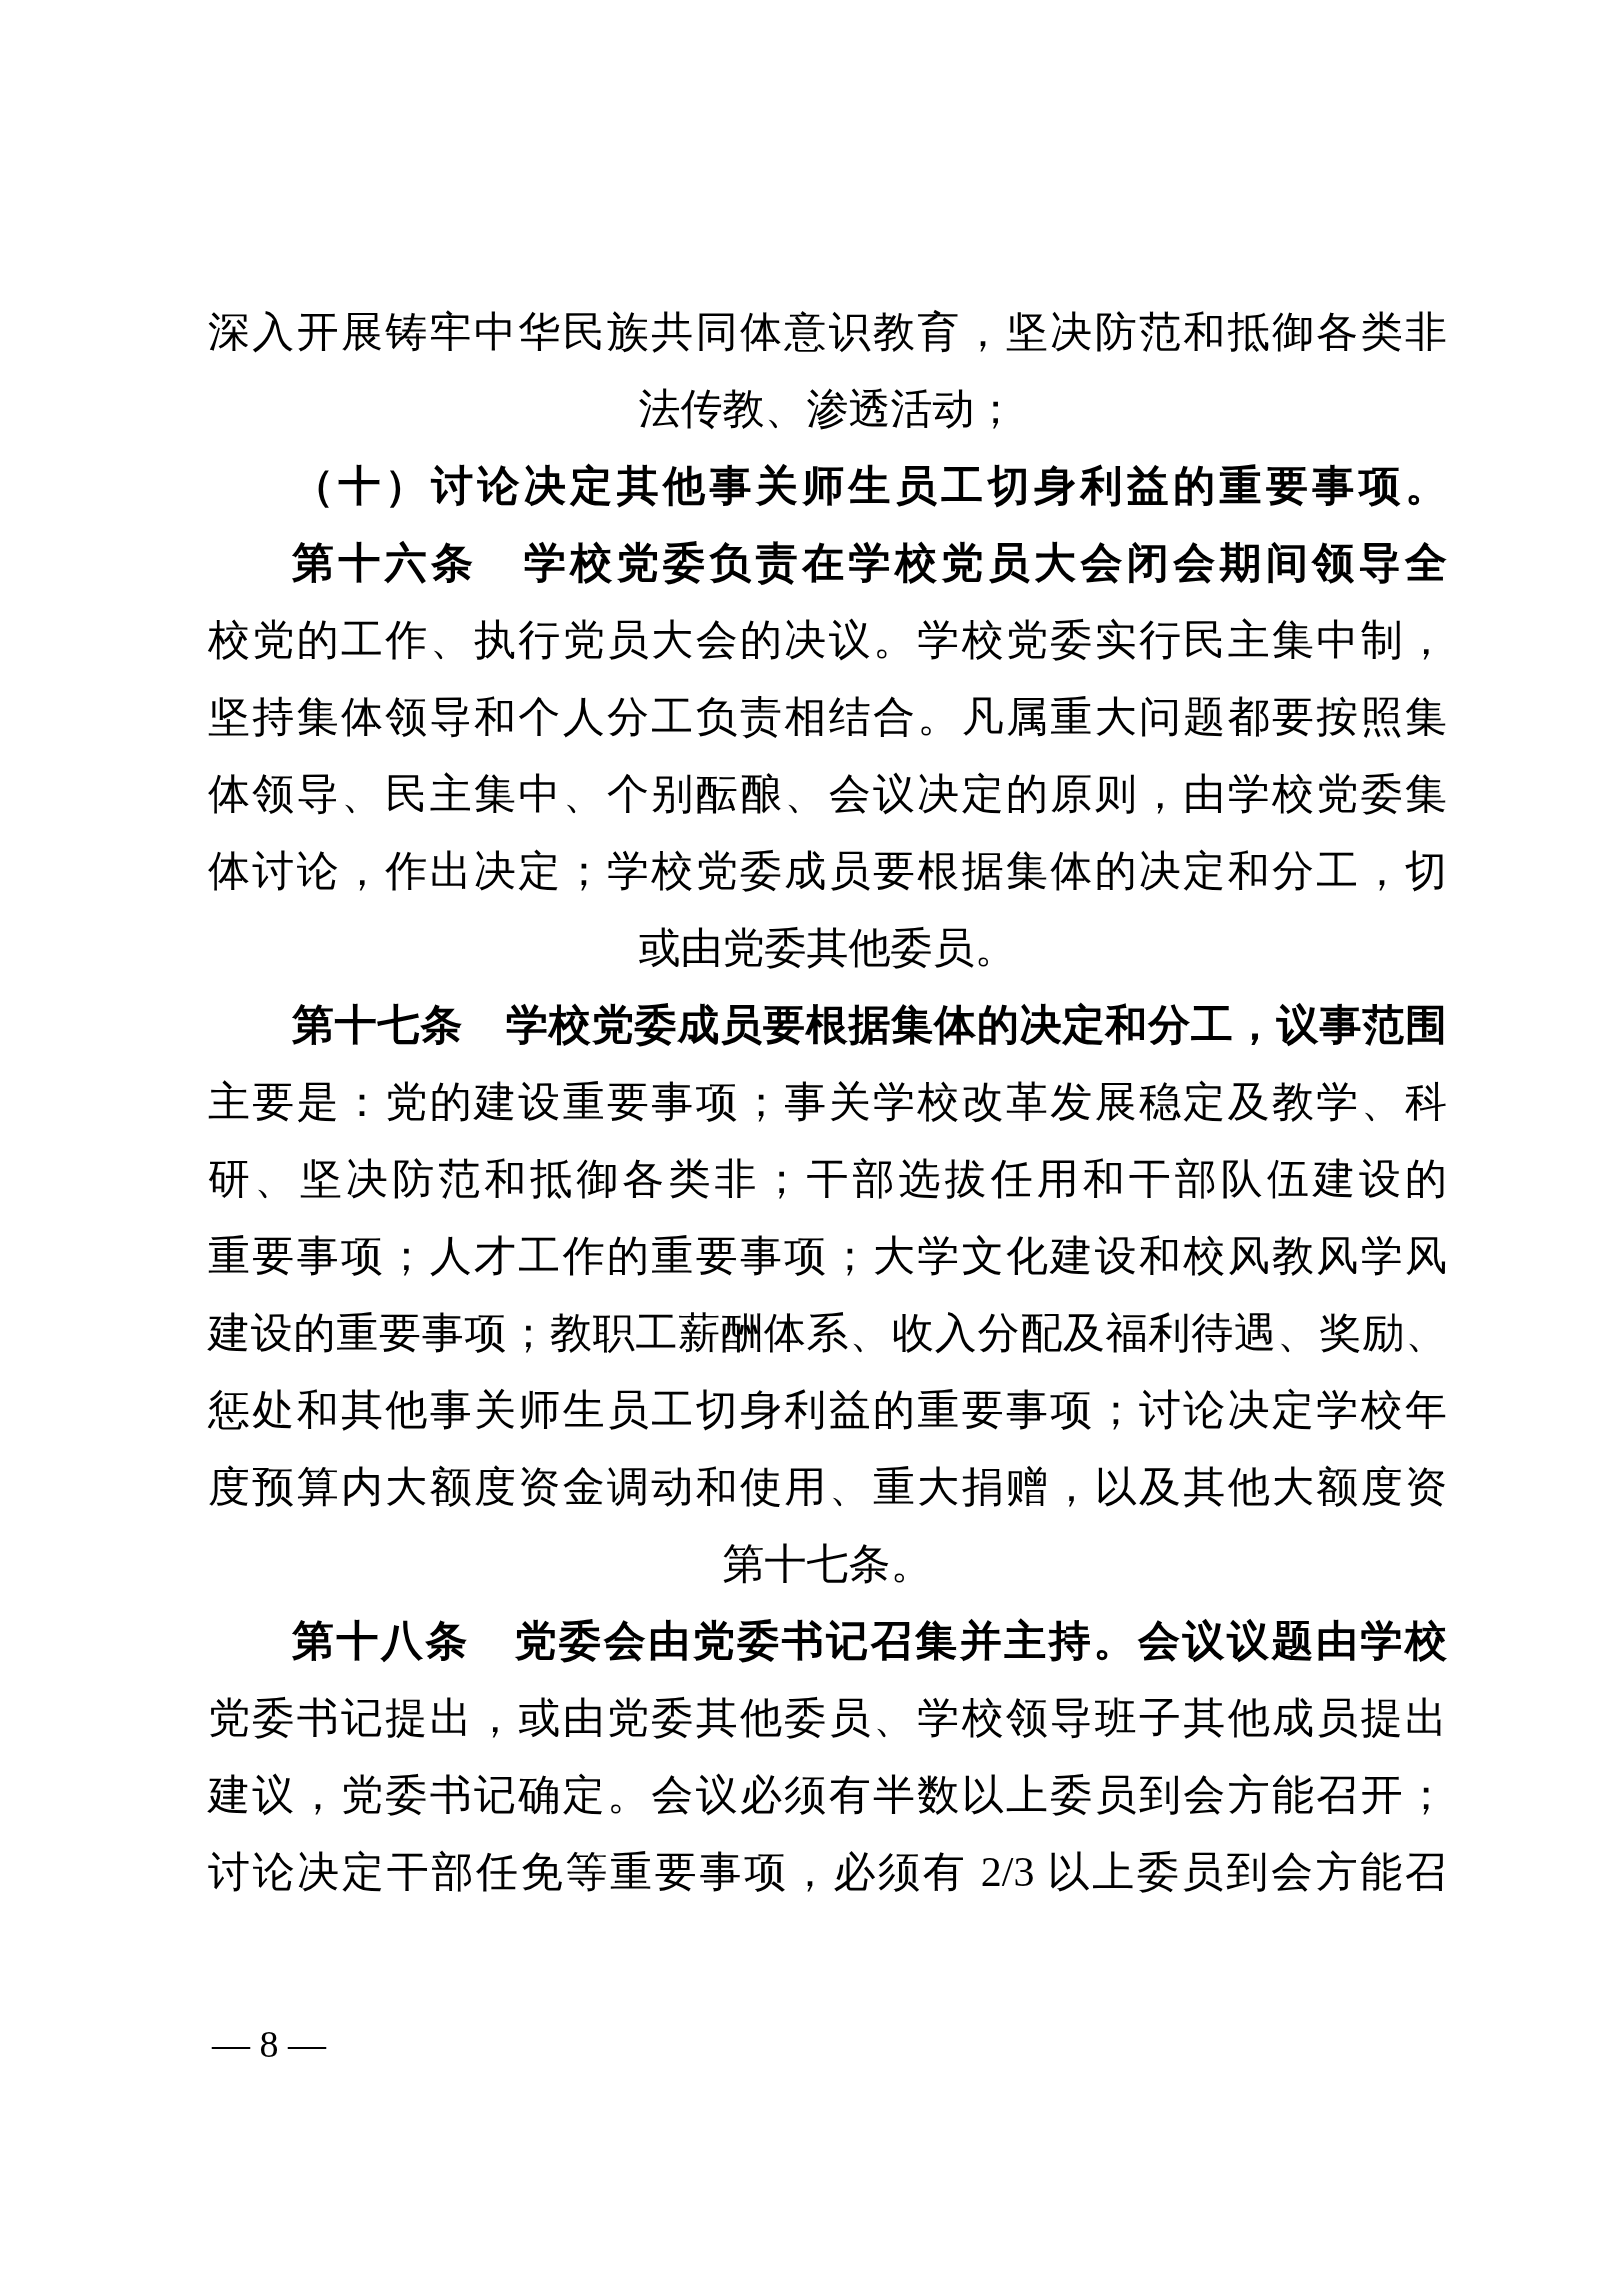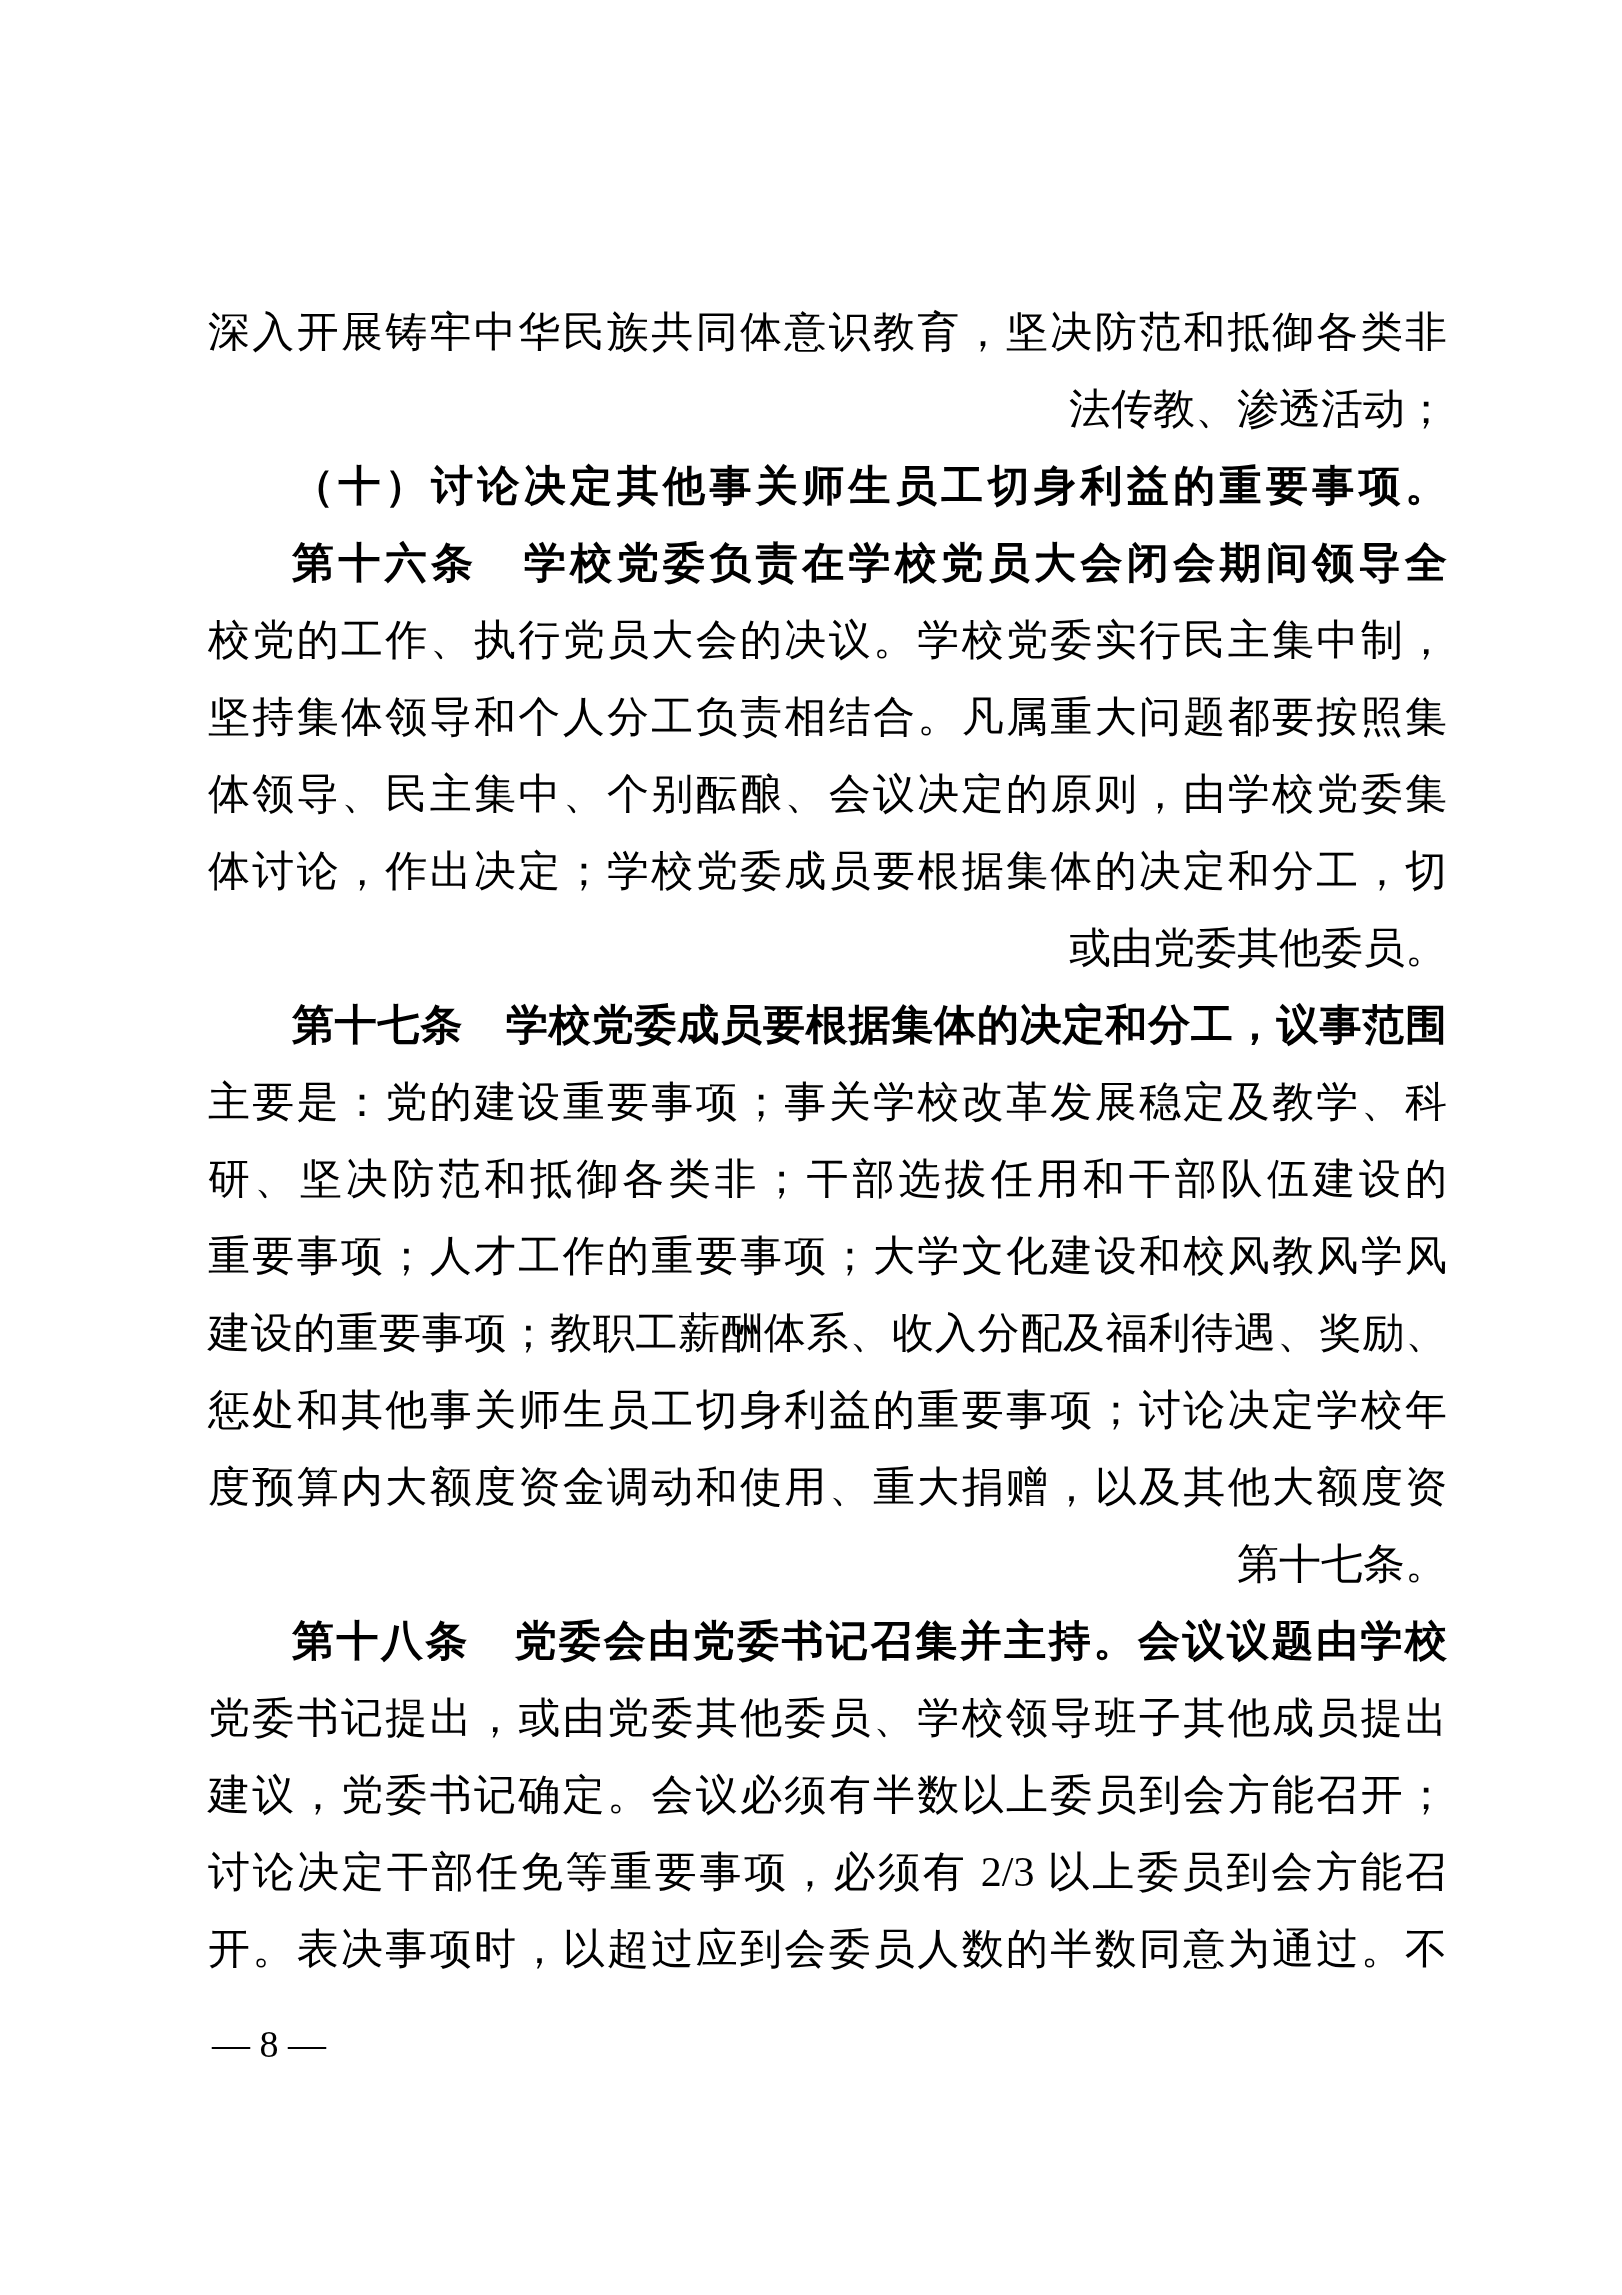--- a/index.html
+++ b/index.html
@@ -26,21 +26,21 @@
     .text-area {
       position: absolute;
       left: 192px;
       top: 294px;
       width: 1239px;
     }
     .line {
       font-size: 42px;
       height: 77px;
       line-height: 77px;
-      text-align: right;
+      text-align: center;
       letter-spacing: 0;
     }
     .line.indent {
       text-indent: 2em;
       font-weight: bold;
     }
     .line.justified {
       text-align: justify;
       text-align-last: justify;
       -moz-text-align-last: justify;
@@ -73,17 +73,16 @@
       <div class="line justified">研、坚决防范和抵御各类非；干部选拔任用和干部队伍建设的</div>
       <div class="line justified">重要事项；人才工作的重要事项；大学文化建设和校风教风学风</div>
       <div class="line justified">建设的重要事项；教职工薪酬体系、收入分配及福利待遇、奖励、</div>
       <div class="line justified">惩处和其他事关师生员工切身利益的重要事项；讨论决定学校年</div>
       <div class="line justified">度预算内大额度资金调动和使用、重大捐赠，以及其他大额度资</div>
       <div class="line">第十七条。</div>
       <div class="line indent justified">第十八条　党委会由党委书记召集并主持。会议议题由学校</div>
       <div class="line justified">党委书记提出，或由党委其他委员、学校领导班子其他成员提出</div>
       <div class="line justified">建议，党委书记确定。会议必须有半数以上委员到会方能召开；</div>
       <div class="line justified">讨论决定干部任免等重要事项，必须有 2/3 以上委员到会方能召</div>
-      <div class="line justified">开。表决事项时，以超过应到会委员人数的半数同意为通过。不</div>
     </div>
   <div class="footer">— 8 —</div>
 </div>
 
 
 </body></html>

